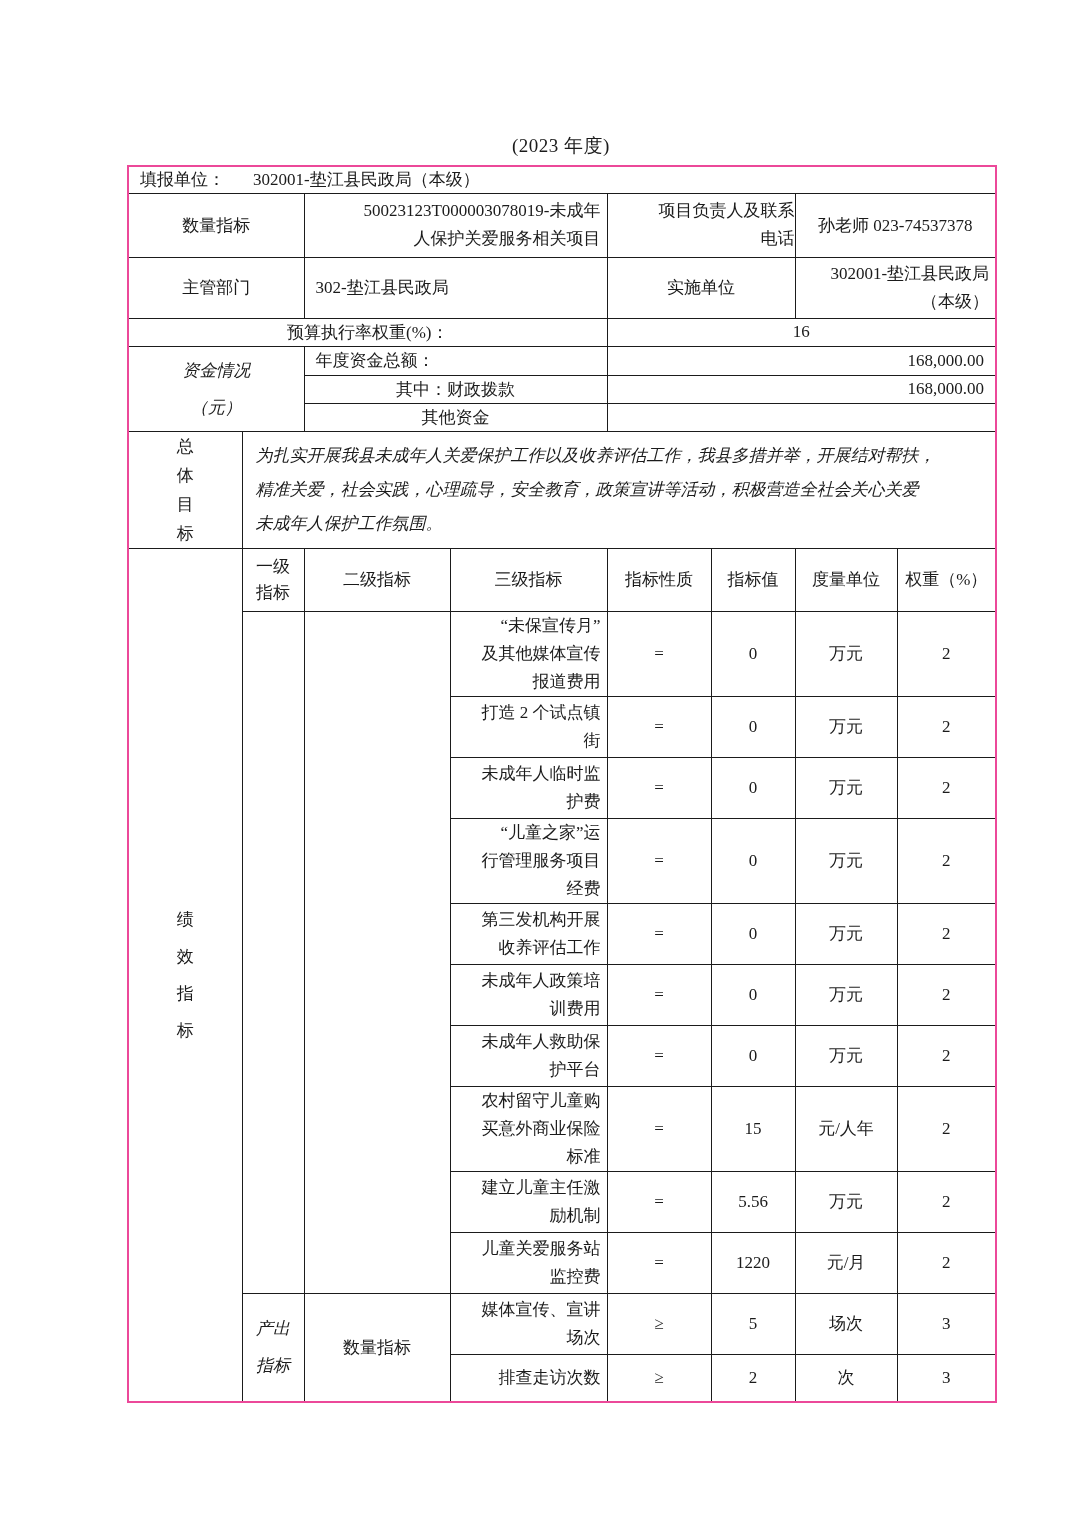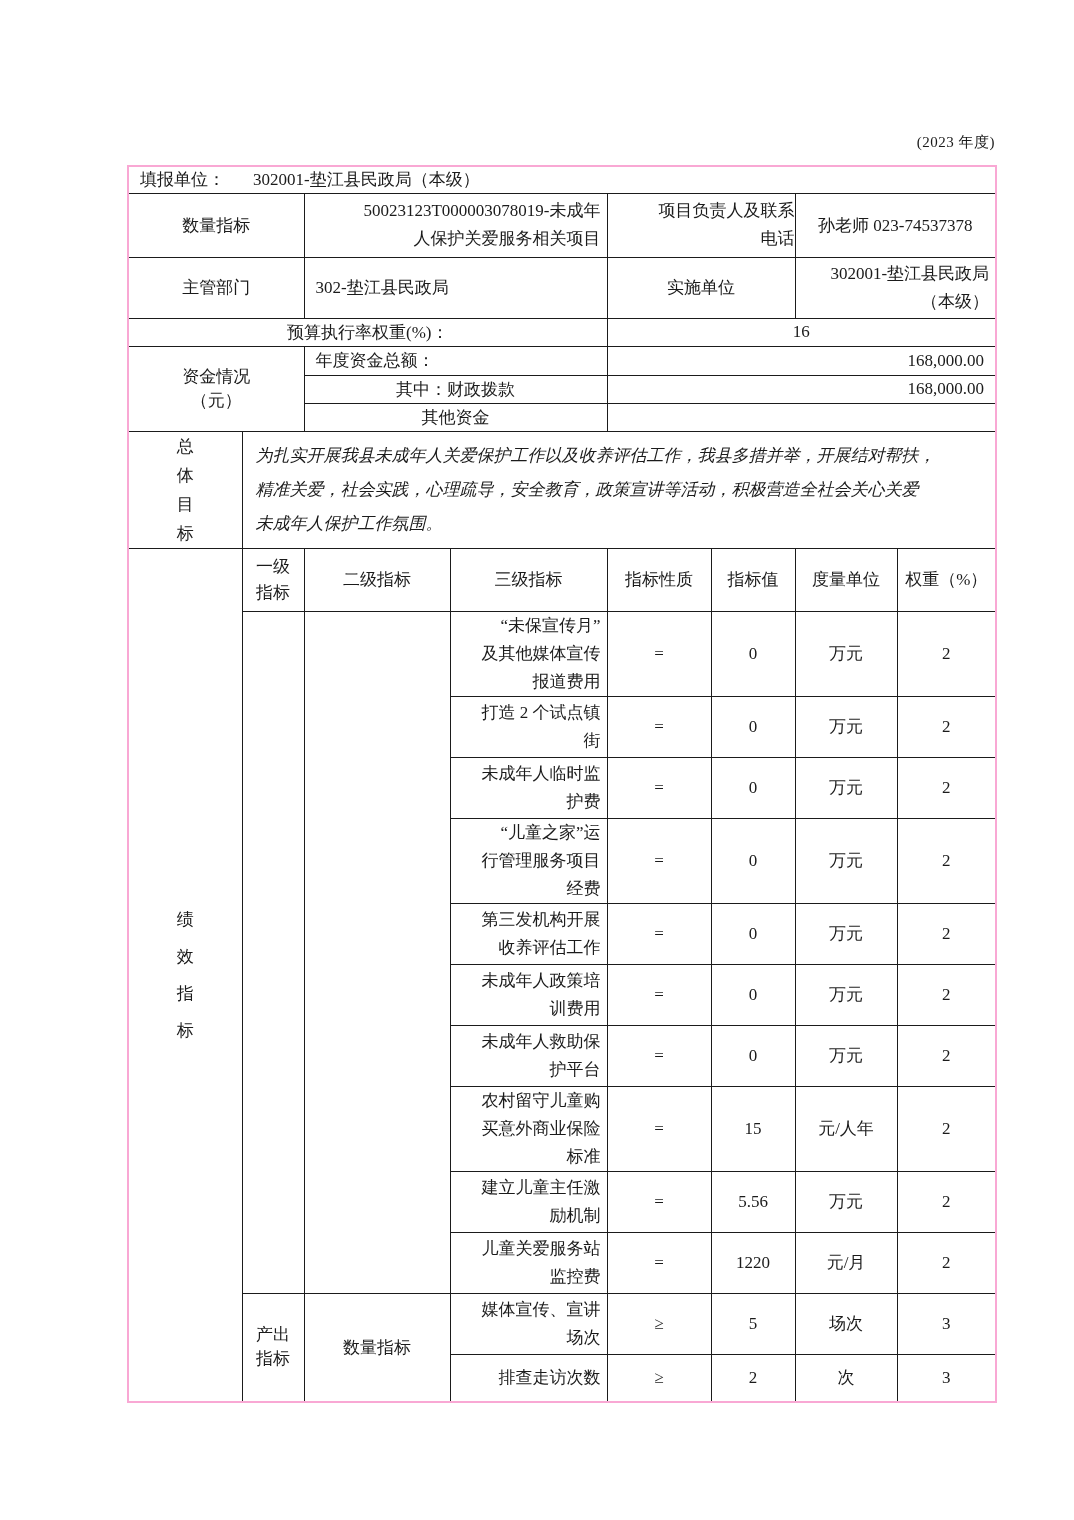--- a/index.html
+++ b/index.html
@@ -10,46 +10,46 @@
     background: #ffffff;
     font-family: "Liberation Serif", "DejaVu Serif", serif;
     color: #1b1b1b;
     overflow: hidden;
   }
   .doc-title {
     position: absolute;
     top: 133px;
     left: 127px;
     width: 868px;
-    text-align: right;
-    font-size: 15px;
+    text-align: center;
+    font-size: 19px;
     letter-spacing: 0.5px;
   }
   table.doc {
     position: absolute;
     left: 127px;
     top: 165px;
     width: 868px;
     border-collapse: collapse;
     table-layout: fixed;
-    border: 2px solid #f9a8d4;
+    border: 2px solid #ec4899;
   }
   table.doc td {
     border: 1px solid #1b1b1b;
     font-size: 17px;
     padding: 0;
     vertical-align: middle;
     overflow: hidden;
   }
   .c { text-align: center; }
   .l { text-align: left; padding-left: 11px !important; padding-right: 6px !important; }
   .r { text-align: right; padding-right: 11px !important; }
   .pre { white-space: pre-line; }
   .lh26 { line-height: 26px; }
-  .lh27 { line-height: 24px; }
+  .lh27 { line-height: 37px; font-style: italic; }
   .lh28 { line-height: 28px; text-align: right; }
   .vlabel { white-space: pre-line; text-align: center; line-height: 29px; }
   .vlabel-perf { white-space: pre-line; text-align: center; line-height: 37px; }
   .goal-text { line-height: 34px; padding-left: 13px !important; padding-right: 8px !important; font-style: italic; }
   .fill-row .val { margin-left: 28px; }
 </style>
 </head>
 <body>
 
 <div class="page">

